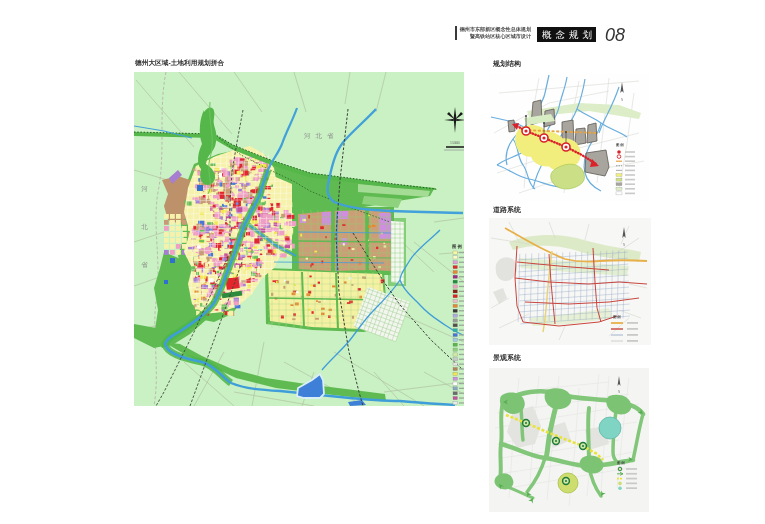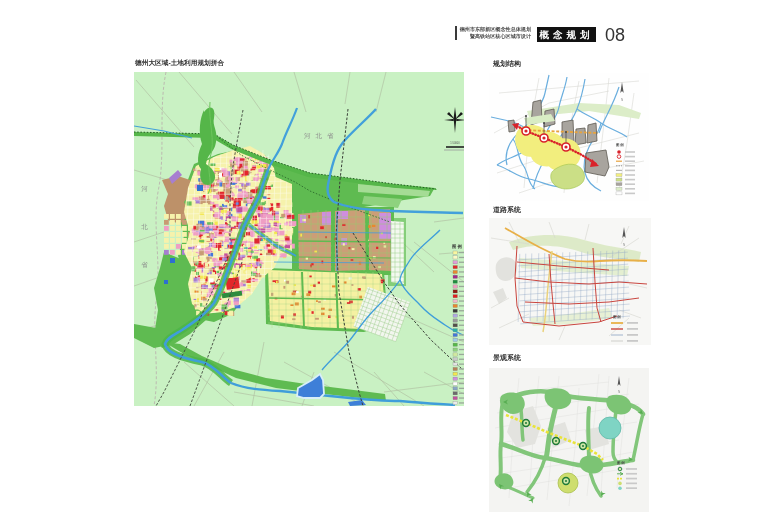--- a/index.html
+++ b/index.html
@@ -5,23 +5,23 @@
 #page{position:relative;width:765px;height:524px;background:#ffffff;overflow:hidden;font-family:"Liberation Sans",sans-serif;}
 .abs{position:absolute;}
 </style></head>
 <body>
 <div id="page">
 
 <div class="abs" style="left:455px;top:26px;width:2px;height:14px;background:#3a3a3a;"></div>
 
 <div class="abs" style="left:459px;top:26px;width:72px;text-align:right;font-size:5.1px;font-weight:bold;color:#4a4a4a;line-height:6.8px;white-space:nowrap;">德州市东部新区概念性总体规划<br>暨高铁站区核心区城市设计</div>
 
-<div class="abs" style="left:537px;top:27px;width:59px;height:15px;background:#111;color:#fff;font-size:9.5px;font-weight:bold;text-align:center;line-height:15px;letter-spacing:4px;">概念规划</div>
-
-<div class="abs" style="left:605px;top:25px;width:26px;font-size:18px;color:#333;">08</div>
+<div class="abs" style="left:537px;top:27px;width:59px;height:15px;background:#111;color:#fff;font-size:9.5px;font-weight:normal;text-align:right;line-height:15px;letter-spacing:4px;">概念规划</div>
+
+<div class="abs" style="left:605px;top:25px;width:26px;font-size:18px;color:#333;font-style:italic;">08</div>
 
 <div class="abs" style="left:135px;top:59px;font-size:6.7px;font-weight:bold;color:#2e2e2e;">德州大区域-土地利用规划拼合</div>
 
 <div class="abs" style="left:134px;top:72px;"><svg width="330" height="334" viewBox="0 0 330 334">
 
 <rect x="0" y="0" width="330" height="334" fill="#c9f1c3"></rect>
 
 <g stroke="#b2c2a4" stroke-width="0.7" fill="none">
           <path d="M2,8 L60,75"></path>
           <path d="M45,0 L98,62"></path>

